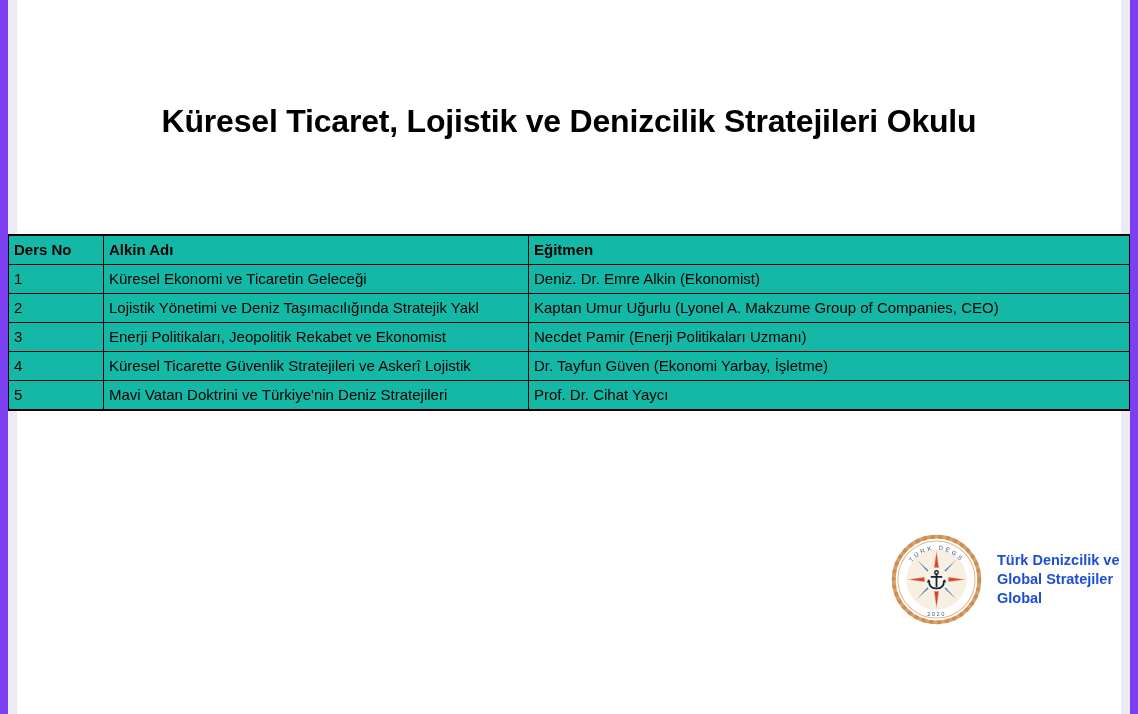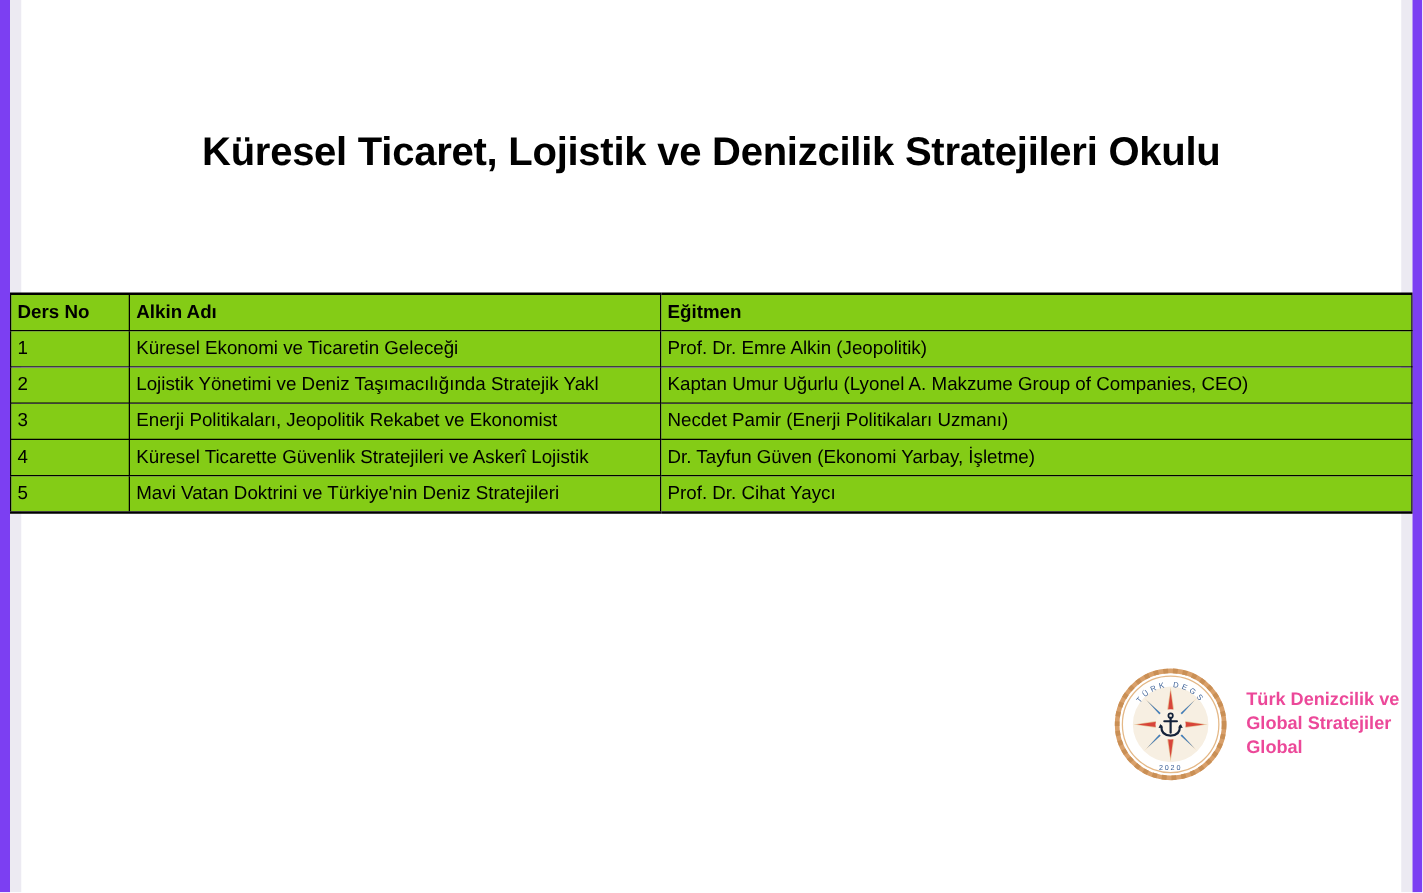--- a/index.html
+++ b/index.html
@@ -75,21 +75,21 @@
   table.course-table th,
   table.course-table td {
     border: 1.4px solid #000000;
     padding: 3px 5px 4px 5px;
     text-align: left;
     vertical-align: middle;
     height: 21px;
     line-height: 20px;
     white-space: nowrap;
     overflow: hidden;
-    background: #84cc16;
+    background: #14b8a6;
   }
   table.course-table th {
     font-weight: bold;
     border-top-width: 2.2px;
   }
   table.course-table tr.last-row td {
     border-bottom-width: 2.2px;
   }
 
   
@@ -100,21 +100,21 @@
     display: flex;
     align-items: center;
     gap: 14px;
   }
   .logo-mark {
     width: 93px;
     height: 93px;
     flex: 0 0 93px;
   }
   .logo-text {
-    color: #ec4899;
+    color: #1d4ed8;
     font-size: 14.5px;
     font-weight: bold;
     line-height: 1.33;
     font-family: "Liberation Sans", sans-serif;
     white-space: nowrap;
   }
 </style>
 </head>
 <body>
 
@@ -138,21 +138,21 @@
         <tr>
           <th>Ders No</th>
           <th>Alkin Adı</th>
           <th>Eğitmen</th>
         </tr>
       </thead>
       <tbody>
         <tr>
           <td>1</td>
           <td>Küresel Ekonomi ve Ticaretin Geleceği</td>
-          <td>Prof. Dr. Emre Alkin (Jeopolitik)</td>
+          <td>Deniz. Dr. Emre Alkin (Ekonomist)</td>
         </tr>
         <tr>
           <td>2</td>
           <td>Lojistik Yönetimi ve Deniz Taşımacılığında Stratejik Yakl</td>
           <td>Kaptan Umur Uğurlu (Lyonel A. Makzume Group of Companies, CEO)</td>
         </tr>
         <tr>
           <td>3</td>
           <td>Enerji Politikaları, Jeopolitik Rekabet ve Ekonomist</td>
           <td>Necdet Pamir (Enerji Politikaları Uzmanı)</td>

